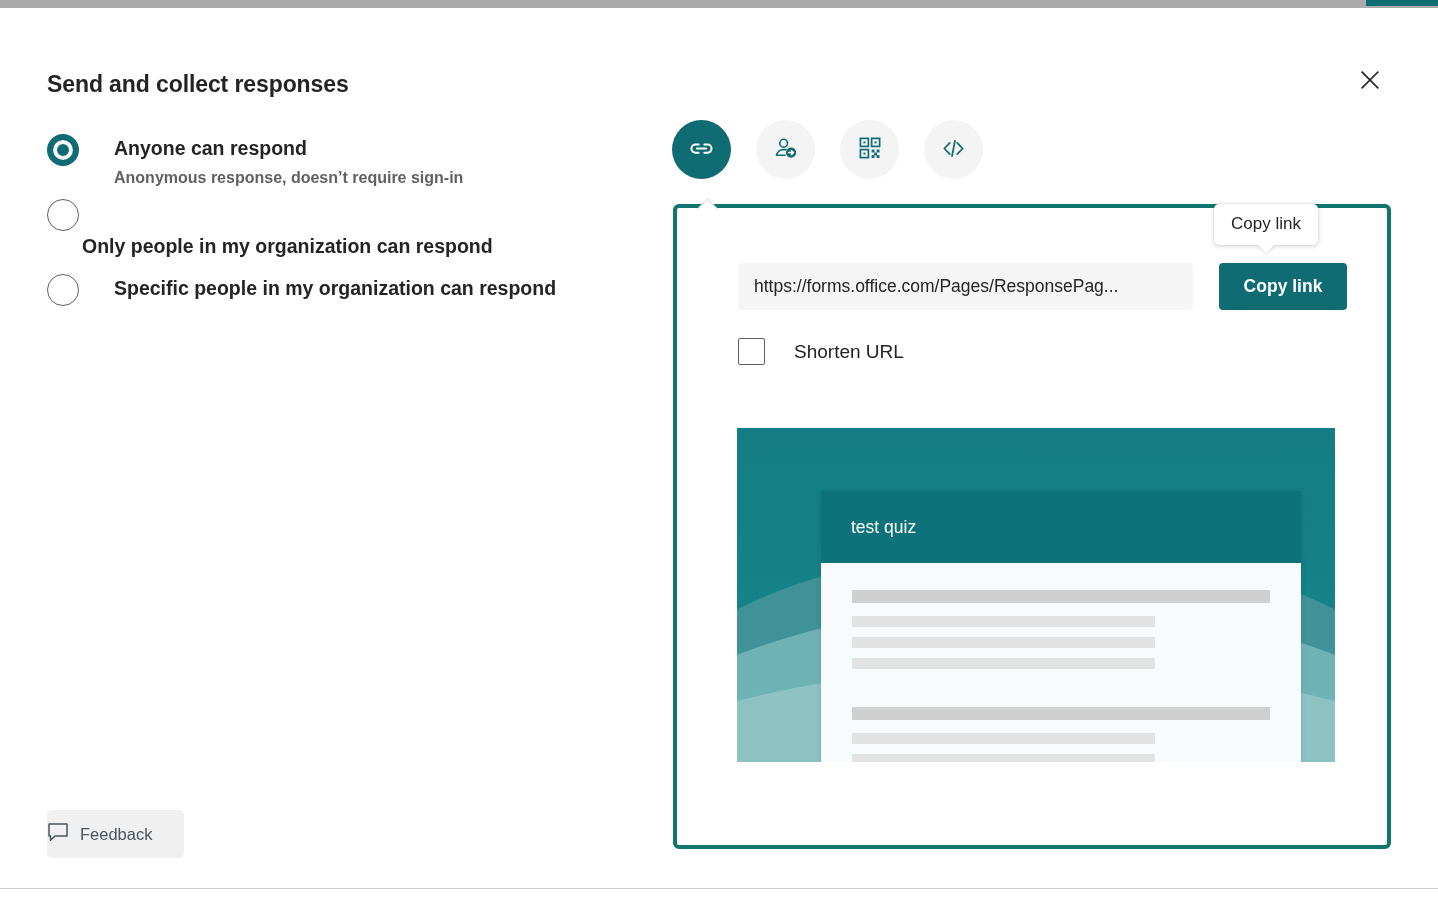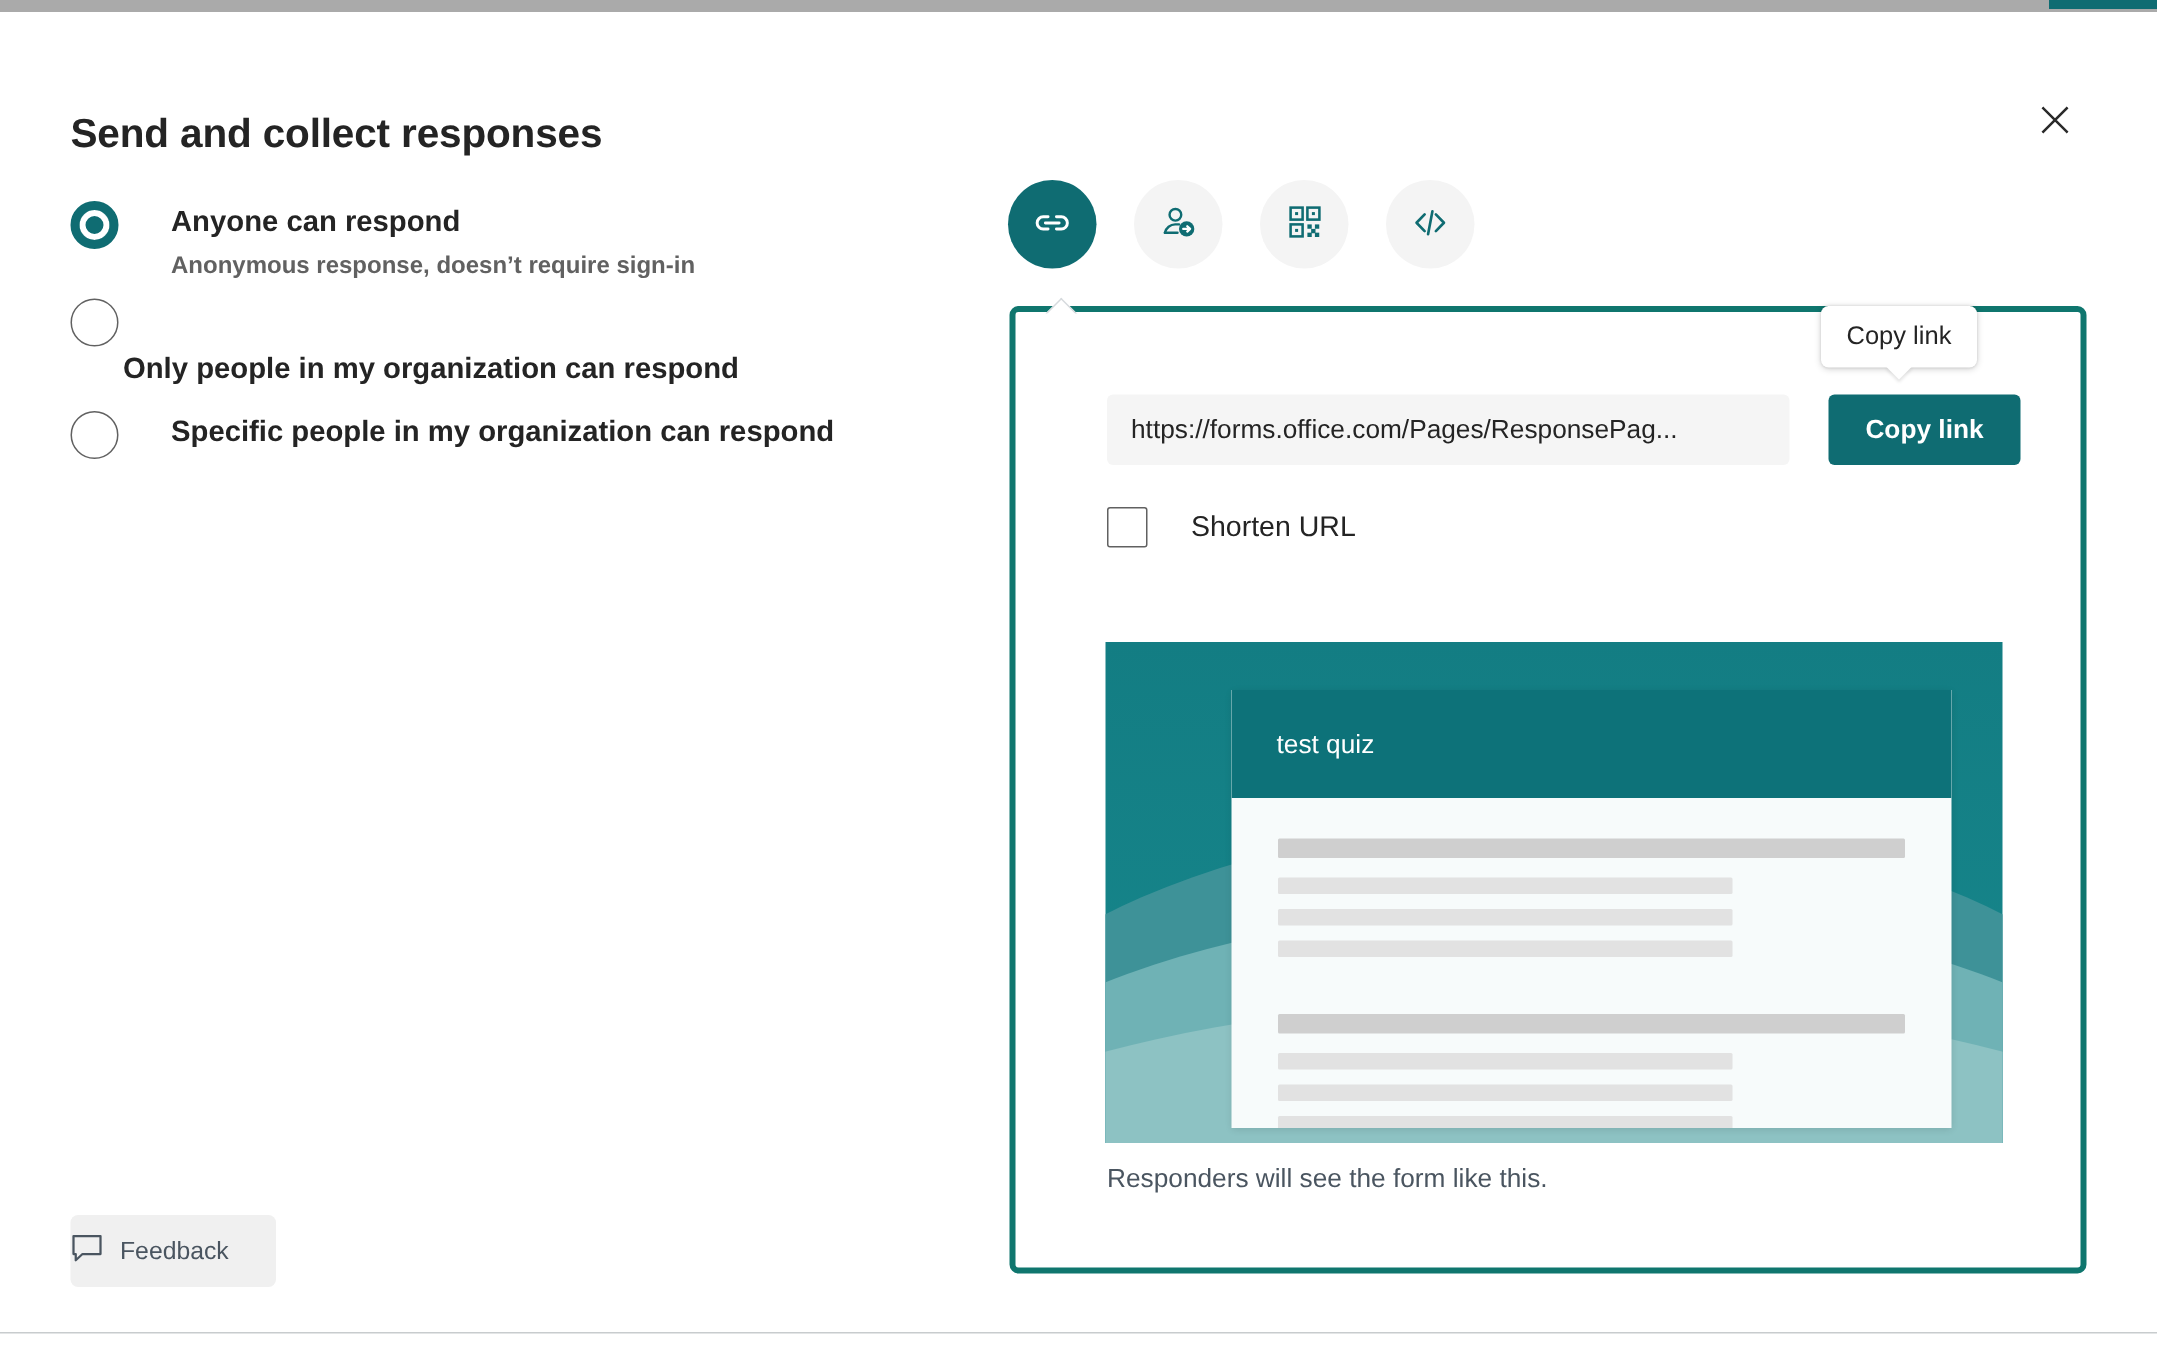--- a/index.html
+++ b/index.html
@@ -48,21 +48,21 @@
     left: 0;
     width: 1438px;
     height: 880px;
     background: #ffffff;
   }
 
   #dialog-title {
     position: absolute;
     left: 47px;
     top: 48px;
-    font-size: 27px;
+    font-size: 23px;
     font-weight: bold;
     letter-spacing: -0.1px;
     color: #242424;
     white-space: nowrap;
   }
 
   #close-button {
     position: absolute;
     left: 1345px;
     top: 48px;
@@ -328,21 +328,21 @@
   }
   #wave-3 {
     top: 238px;
     height: 160px;
     background: #8dc2c3;
     transform: scaleX(1.6);
   }
   #preview-card {
     position: absolute;
     left: 84px;
-    top: 32px;
+    top: 63px;
     width: 480px;
     height: 292px;
     background: #f7fbfb;
     box-shadow: 0 1px 5px rgba(0,0,0,0.12);
     overflow: hidden;
   }
   #preview-card-header {
     height: 72px;
     background: #0d7279;
     display: flex;
@@ -521,20 +521,19 @@
           <div class="skel line"></div>
           <div class="skel-gap"></div>
           <div class="skel heading"></div>
           <div class="skel line"></div>
           <div class="skel line"></div>
           <div class="skel line"></div>
         </div>
       </div>
     </div>
 
-    <div id="preview-caption">Responders will see the form like this.</div>
   </div>
 
   <div id="copy-link-tooltip">Copy link</div>
 
 </div>
 
 <div id="dialog-bottom-border"></div>
 
 </body></html>

